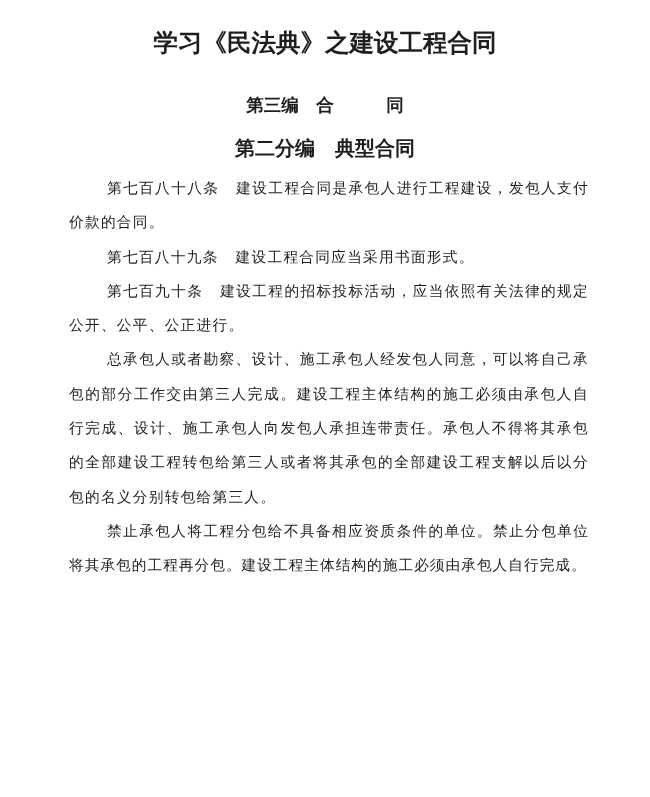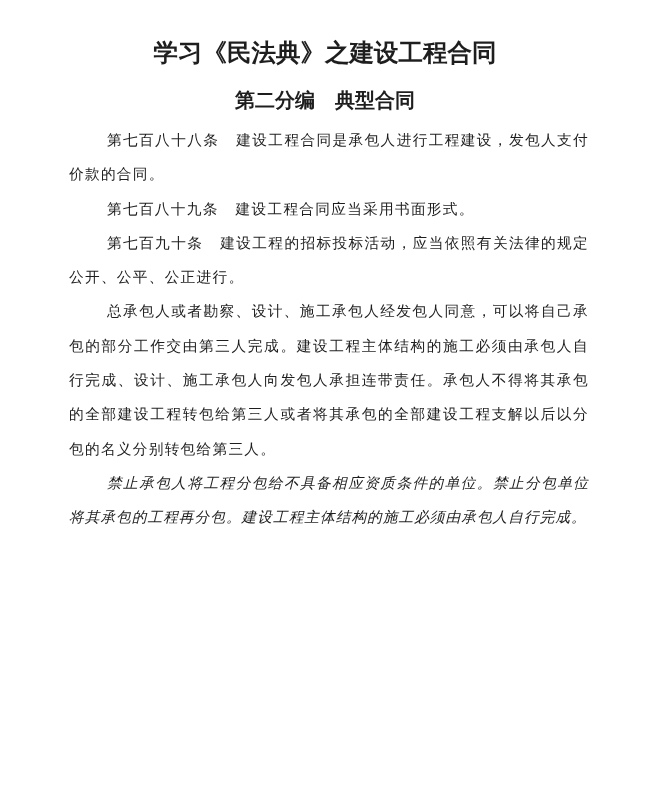--- a/index.html
+++ b/index.html
@@ -1,21 +1,21 @@
 <!DOCTYPE html>
 <html lang="zh"><head>
 <meta charset="utf-8">
 <style>
   * { margin: 0; padding: 0; box-sizing: border-box; }
   html, body { background: #ffffff; }
   .page {
     position: relative;
     width: 650px;
     height: 699px;
-    margin: 13px auto;
+    margin: 3px auto;
     background: var(--bg, #ffffff);
     color: var(--fg, #1e1e1e);
     font-family: "Liberation Serif", serif;
     overflow: hidden;
   }
   .doc-title {
     margin-top: 25px;
     text-align: center;
     font-weight: bold;
     font-size: 24.5px;
@@ -33,30 +33,31 @@
   .heading-chapter { font-size: 18.5px; line-height: 23px; margin-top: 17px; }
   .doc-body {
     margin: 10px 61px 0 69px;
     font-size: 14.7px;
     line-height: 34.3px;
     letter-spacing: 1.25px;
     text-align: justify;
     text-justify: inter-character;
   }
   .para { text-indent: 38px; line-break: strict; }
-  .para.tight { letter-spacing: 1px; font-style: italic; }
+  .para.tight { letter-spacing: 1px; }
   .article:not(:empty) { font-weight: normal; margin-right: 17px; }
 </style>
 </head>
 <body>
 
 <div class="page" style="--bg: #ffffff; --fg: #1e1e1e;">
 
   <div class="doc-title">学习《民法典》之建设工程合同</div>
 
+  <div class="heading heading-part">第三编　合　　　同</div>
 
   <div class="heading heading-subpart">第二分编　典型合同</div>
 
 
   <div class="doc-body">
 
     <p class="para"><span class="article">第七百八十八条</span><span>建设工程合同是承包人进行工程建设，发包人支付价款的合同。</span></p>
 
 
     <p class="para"><span class="article">第七百八十九条</span><span>建设工程合同应当采用书面形式。</span></p>

